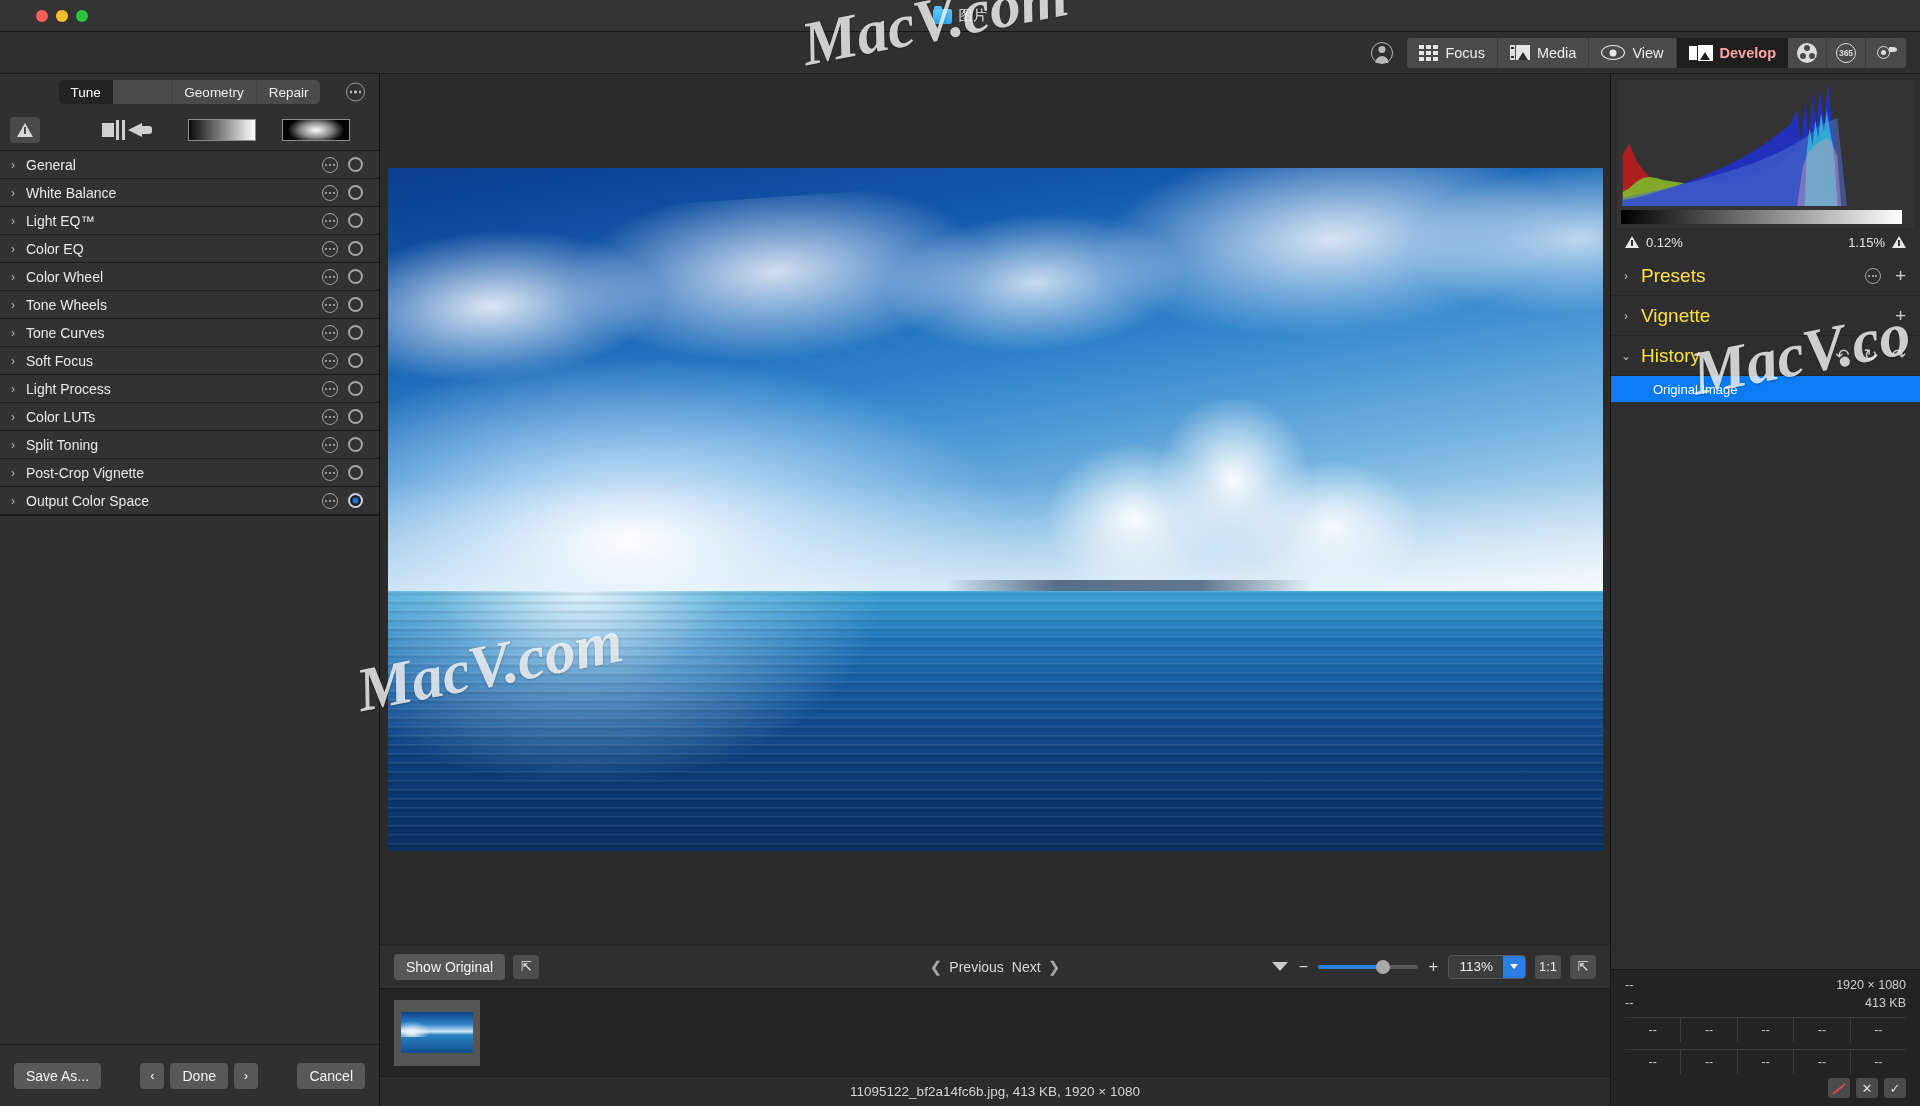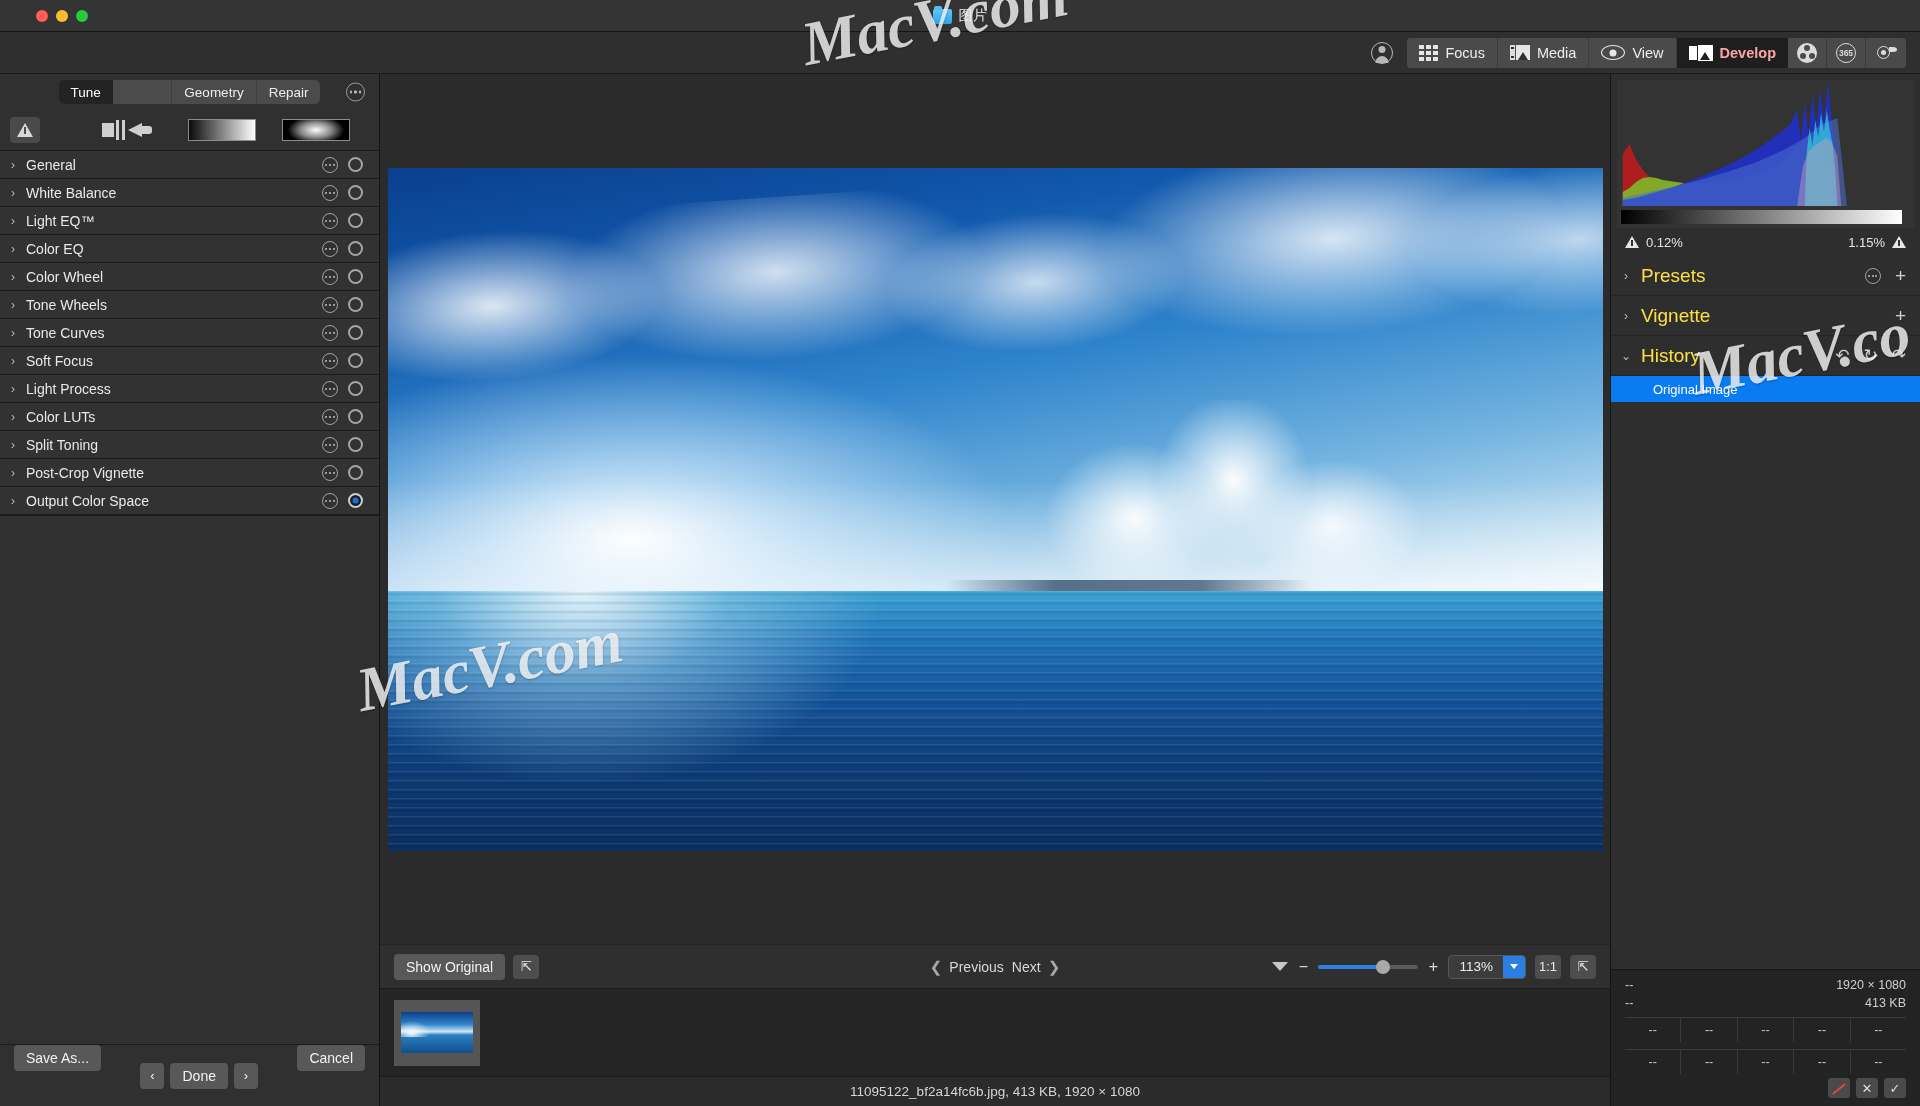--- a/index.html
+++ b/index.html
@@ -192,21 +192,21 @@
     width: 15px; height: 15px; border-radius: 50%; border: 2px solid #a5a5a5;
     margin-right: 16px; flex: none; background: transparent;
   }
   .row-toggle.on {
     border-color: #cfcfcf; background: #1f6fd6;
     box-shadow: inset 0 0 0 2.5px #1e1e1e;
   }
 
   .lp-spacer { flex: 1; background: #303030; border-top: 1px solid #1c1c1c; }
   .lp-footer {
-    height: 62px; display: flex; padding: 0 14px; gap: 16px;
+    height: 62px; display: flex; align-items: center; padding: 0 14px; gap: 16px;
     background: #303030; border-top: 1px solid #1c1c1c;
   }
   .btn {
     background: #585858; color: #f2f2f2; font-size: 14px;
     border: none; border-radius: 4px; height: 26px; padding: 4px 12px;
     display: flex; align-items: center; justify-content: center;
   }
   .btn-sq { width: 24px; padding: 0; font-size: 13px; }
   .footer-mid { flex: 1; display: flex; align-items: center; justify-content: center; gap: 6px; }
 

